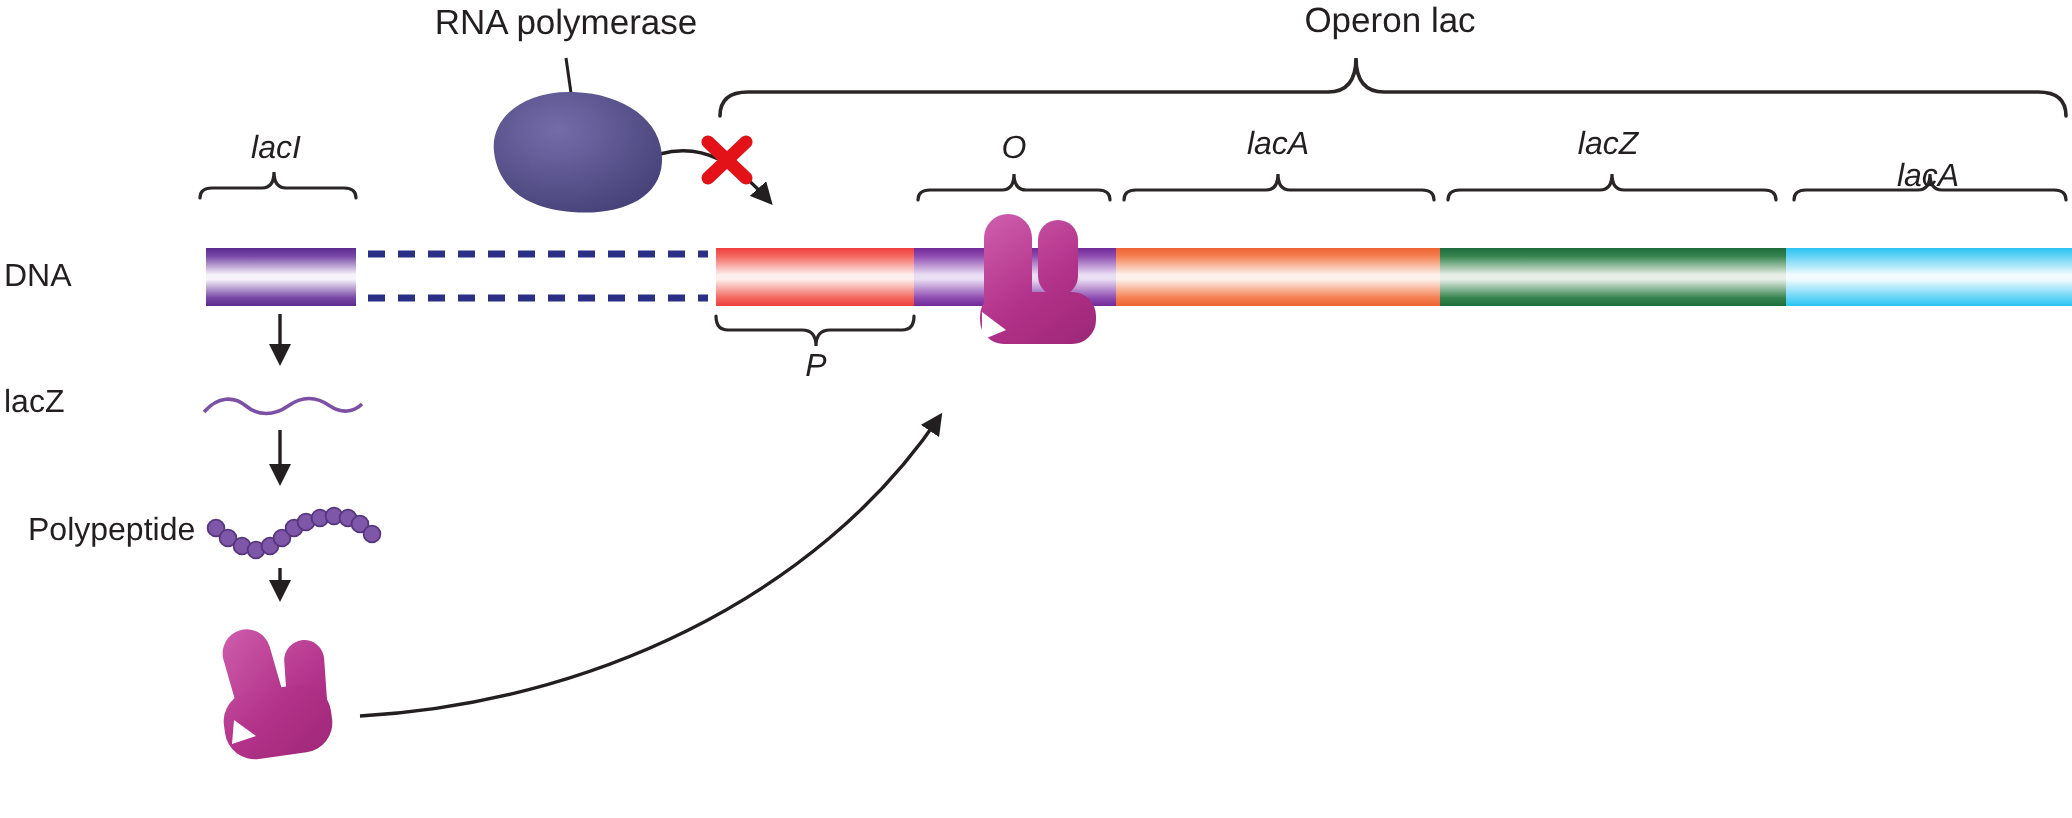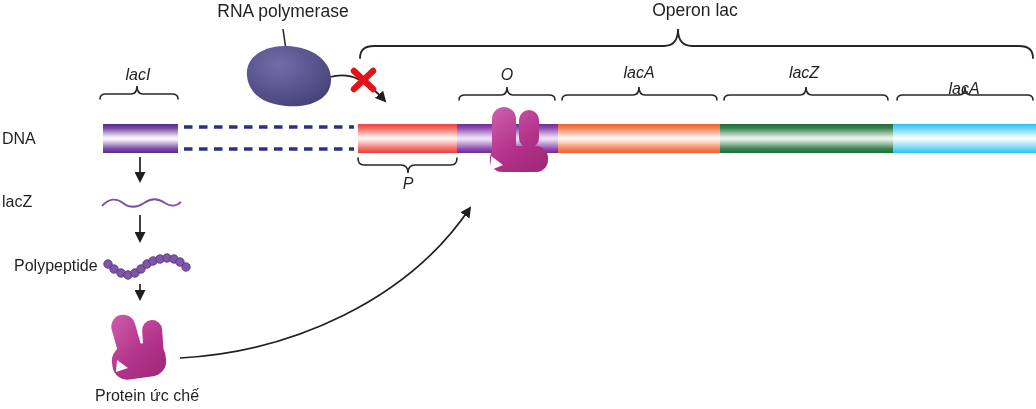--- a/index.html
+++ b/index.html
@@ -167,14 +167,13 @@
   <div class="lbl ctr gene" style="left:138px;top:66px">lacI</div>
   <div class="lbl ctr gene" style="left:507px;top:66px">O</div>
   <div class="lbl ctr gene" style="left:408px;top:175px">P</div>
   <div class="lbl ctr gene" style="left:639px;top:64px">lacA</div>
   <div class="lbl ctr gene" style="left:804px;top:64px">lacZ</div>
   <div class="lbl ctr gene" style="left:964px;top:80px">lacA</div>
 
   <div class="lbl t16" style="left:2px;top:130px">DNA</div>
   <div class="lbl t16" style="left:2px;top:193px">lacZ</div>
   <div class="lbl t16" style="left:14px;top:257px">Polypeptide</div>
-  <div class="lbl ctr t16" style="left:147px;top:387px">Protein ức chế</div>
 </div>
 
 </body></html>

